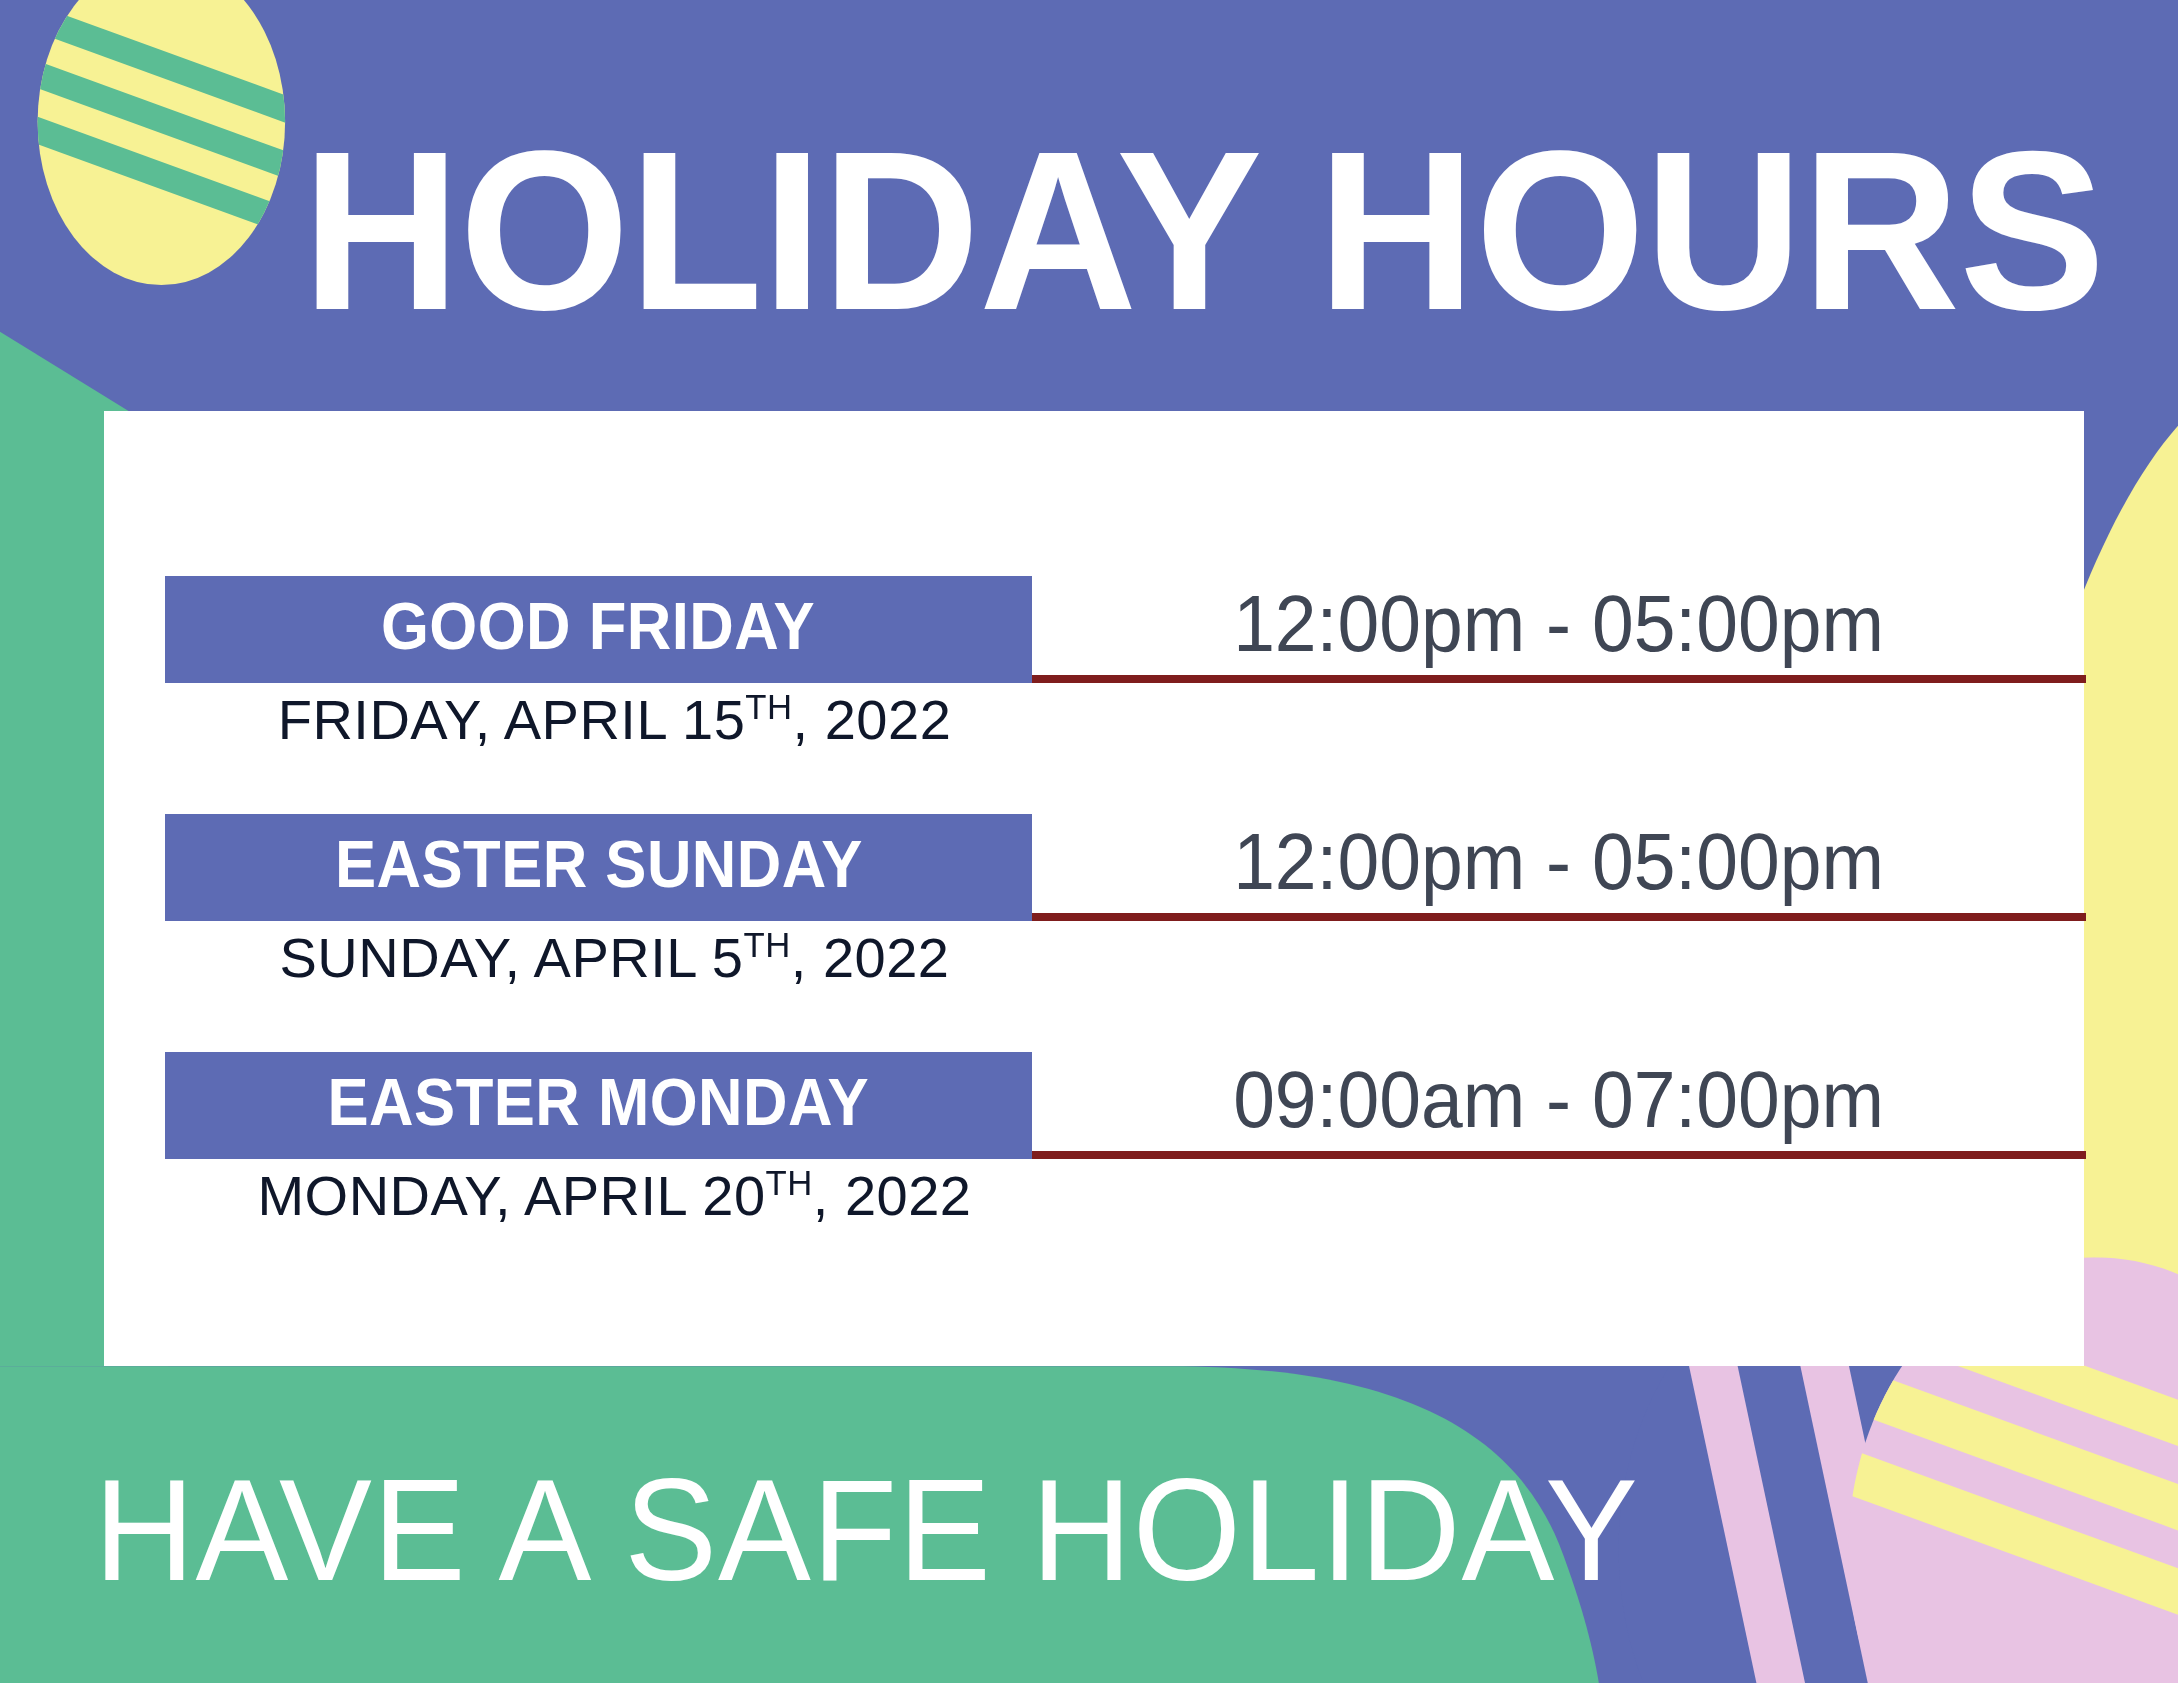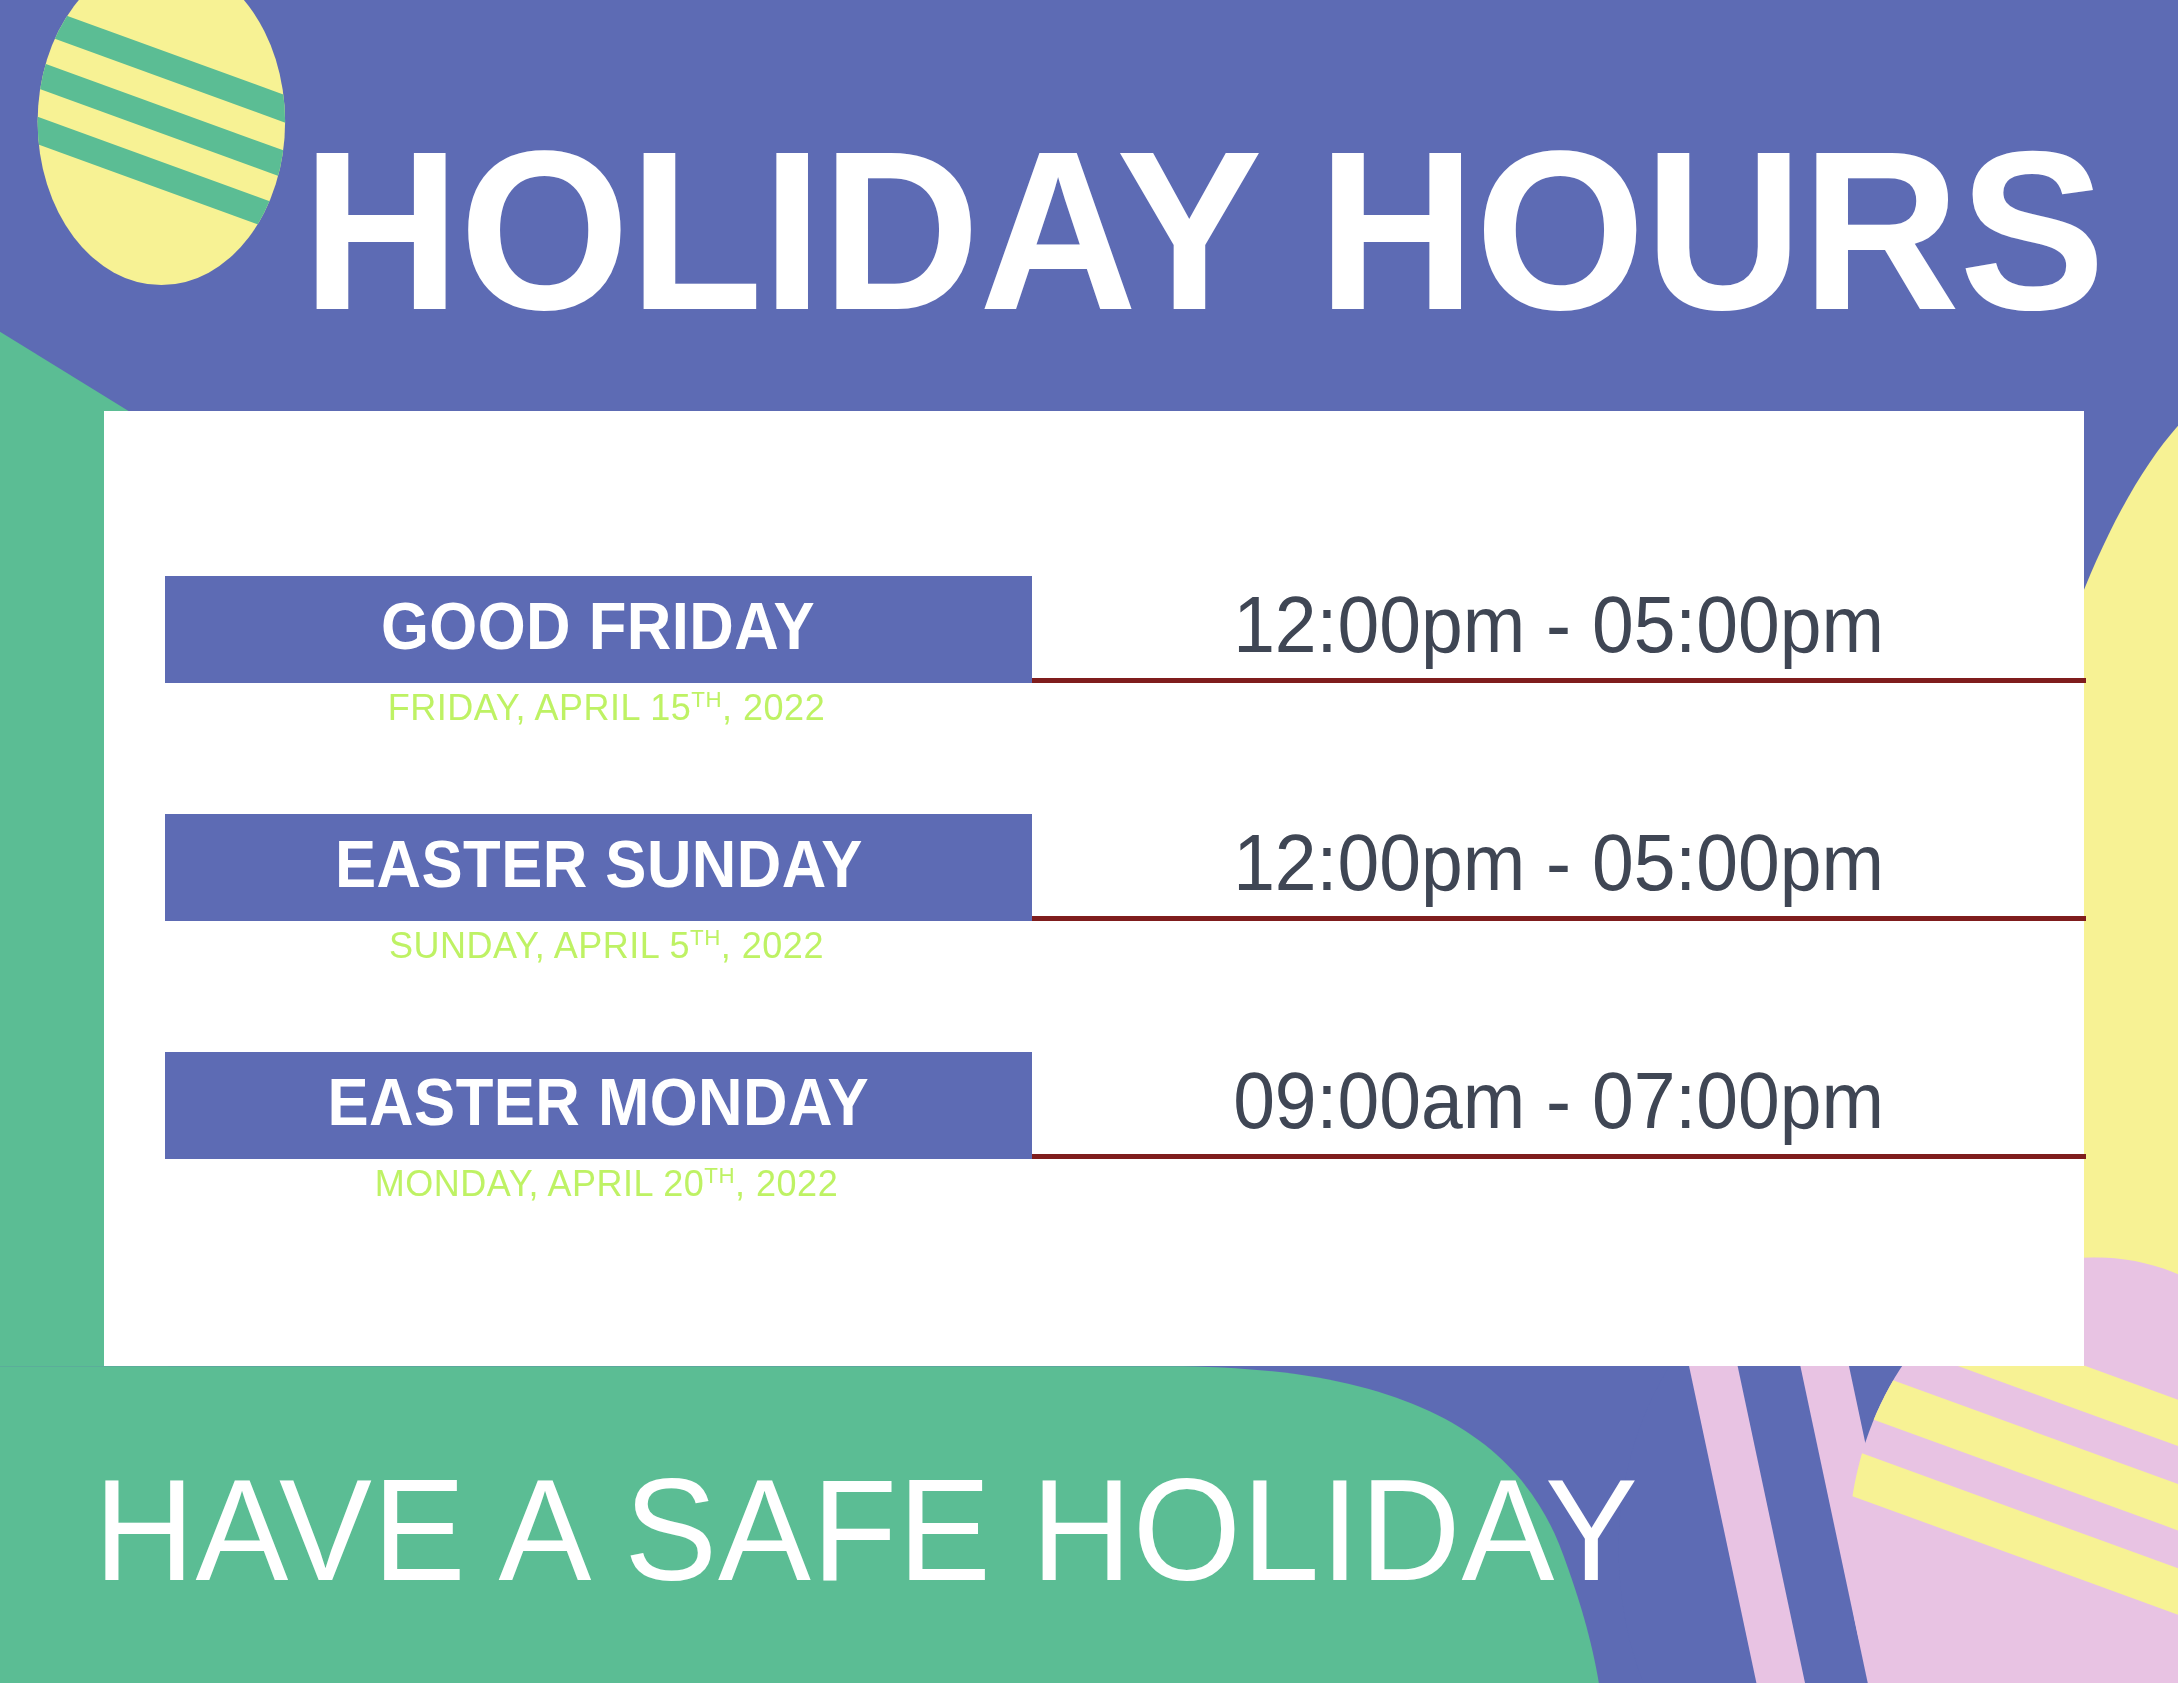--- a/index.html
+++ b/index.html
@@ -81,41 +81,41 @@
     transform: scaleX(0.92);
     transform-origin: center;
     font-family: "Liberation Sans", sans-serif;
   }
   .time-cell {
     flex: 1;
     position: relative;
     display: flex;
     align-items: center;
     justify-content: center;
-    border-bottom: 5px solid #7f1d1d;
+    border-bottom: 8px solid #7f1d1d;
     padding-bottom: 4px;
     box-sizing: border-box;
   }
   .time-cell span {
     color: #3F4654;
     font-size: 79px;
     font-weight: 400;
     white-space: nowrap;
     transform: scaleX(0.95);
     transform-origin: center;
     font-family: "Liberation Sans", sans-serif;
   }
   .date-line {
     position: absolute;
-    left: 8px;
+    left: 16px;
     top: 111px;
     width: 867px;
     text-align: center;
-    color: #bef264;
-    font-size: 36px;
+    color: #0f172a;
+    font-size: 56px;
     font-weight: 400;
     letter-spacing: 0.5px;
     white-space: nowrap;
     font-family: "Liberation Sans", sans-serif;
   }
   .date-line sup {
     font-size: 0.62em;
     vertical-align: super;
     line-height: 0;
   }

